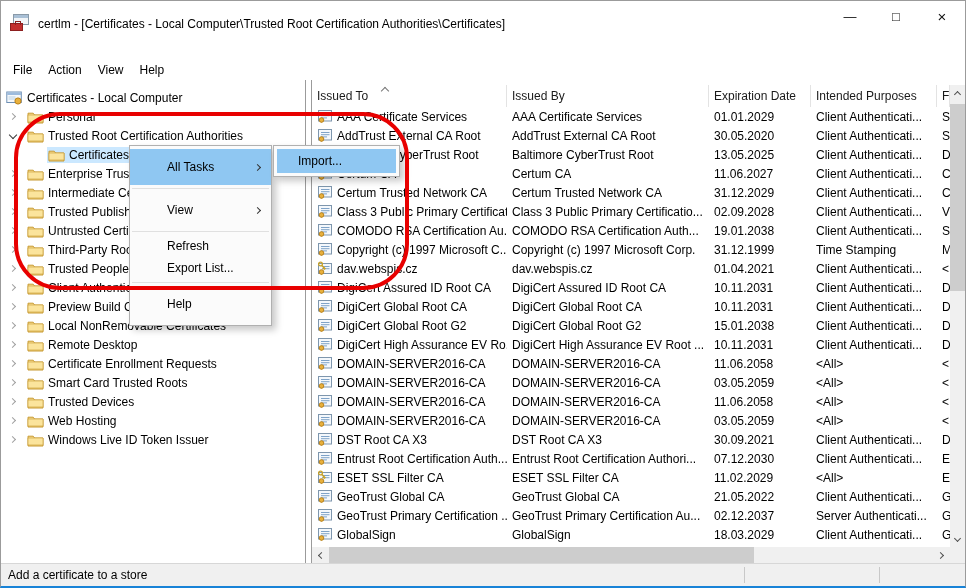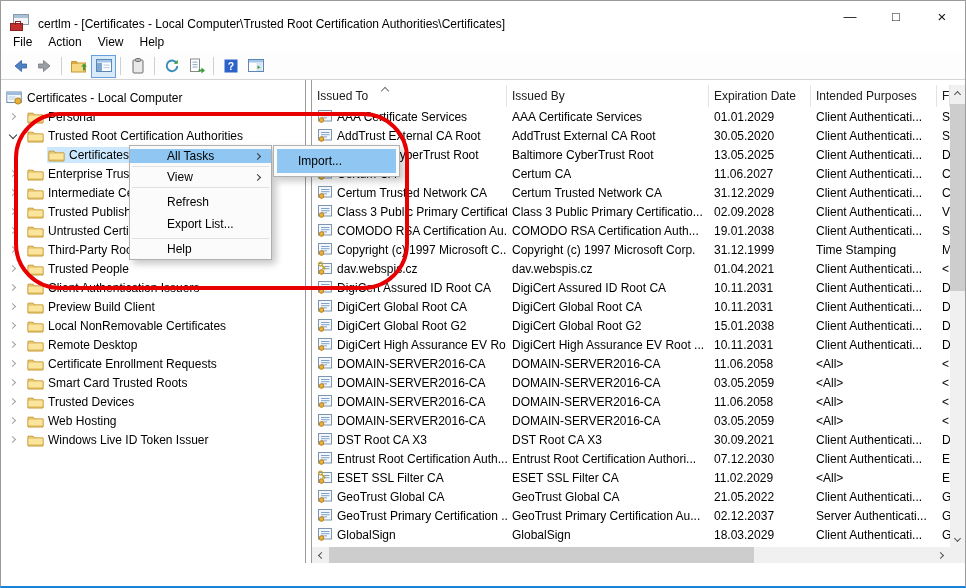--- a/index.html
+++ b/index.html
@@ -15,21 +15,21 @@
   .titlebar{height:30px;display:flex;align-items:flex-end;padding-left:9px;background:#fff;}
   .app-icon{width:20px;height:17px;position:relative;margin-right:8px;flex:0 0 auto;}
   .app-icon .win{position:absolute;left:3px;top:0;width:16px;height:11px;border:1px solid #8a9aa8;background:#f2f5f8;}
   .app-icon .win::before{content:"";position:absolute;left:0;top:0;right:0;height:3px;background:#a9c0d6;}
   .app-icon .box{position:absolute;left:0;bottom:0;width:13px;height:8px;background:#c32f2f;border:1px solid #8c1f1f;}
   .app-icon .box::before{content:"";position:absolute;left:4px;top:-3px;width:4px;height:3px;border:1px solid #8c1f1f;border-bottom:none;}
   .title{flex:1;white-space:nowrap;overflow:hidden;}
   .winbtns{display:flex;height:30px;}
   .winbtn{width:46px;height:30px;display:flex;align-items:center;justify-content:center;font-size:13px;color:#111;}
   
-  .menubar{height:22px;display:flex;align-items:center;padding-left:4px;background:#fff;}
+  .menubar{height:22px;display:flex;align-items:center;padding-left:4px;background:#fff;margin-top:28px;}
   .menu-item{padding:2px 8px;}
   
   .toolbar{height:27px;display:flex;align-items:center;padding-left:6px;background:#fdfdfd;border-bottom:1px solid #d4d4d4;}
   .tbtn{width:25px;height:23px;display:flex;align-items:center;justify-content:center;border:1px solid transparent;}
   .tbtn.active{background:#d9eaf9;border:1px solid #66a0dc;}
   .tsep{width:1px;height:18px;background:#d0d0d0;margin:0 4px;}
   .tbtn svg{display:block;}
   
   .content{position:absolute;top:79px;left:0;right:0;bottom:23px;background:#fff;}
   .tree-pane{position:absolute;left:0;top:0;bottom:0;width:305px;border-right:1px solid var(--paneborder);padding-top:8px;overflow:hidden;background:#fff;}
@@ -63,21 +63,21 @@
   .harrow{position:absolute;width:16px;height:16px;display:flex;align-items:center;justify-content:center;top:0;}
   .harrow .chev{border-color:#505050;}
   .lf{left:0;} .lf .chev{transform:rotate(135deg);margin-left:3px;}
   .rt{right:0;} .rt .chev{transform:rotate(-45deg);margin-right:3px;}
   .corner{position:absolute;right:0;bottom:0;width:15px;height:16px;background:var(--sb-bg);}
   
   .statusbar{position:absolute;left:0;right:0;bottom:0;height:23px;background:#f0f0f0;border-top:1px solid #d7d7d7;display:flex;align-items:center;padding-left:7px;}
   .sdiv{position:absolute;top:3px;bottom:3px;width:1px;background:#c8c8c8;}
   
   .cmenu{position:absolute;left:128px;top:144px;width:143px;background:#fbfbfb;border:1px solid #b0b0b0;box-shadow:4px 4px 7px rgba(0,0,0,.22);padding:3px 0;z-index:20;}
-  .mitem{height:14px;display:flex;align-items:center;padding-left:37px;position:relative;}
+  .mitem{height:36px;display:flex;align-items:center;padding-left:37px;position:relative;}
   .mitem.short{height:22px;}
   .mitem.hl{background:var(--mhl);}
   .mchev{position:absolute;right:11px;width:5px;height:5px;border-right:1.3px solid #333;border-bottom:1.3px solid #333;transform:rotate(-45deg);}
   .msep{height:1px;background:#e0e0e0;margin:3px 2px;}
   .submenu{position:absolute;left:272px;top:144px;width:127px;background:#fbfbfb;border:1px solid #b0b0b0;box-shadow:4px 4px 7px rgba(0,0,0,.22);padding:3px;z-index:21;}
   .submenu .mitem{height:24px;padding-left:21px;}
   
   .annotation{position:absolute;left:13px;top:111px;width:395px;height:178px;border:4px solid #e80000;border-radius:46px;z-index:50;pointer-events:none;}
 </style>
 </head>
@@ -898,15 +898,20 @@
       <div class="mitem">
         <span>Help</span>
       </div>
     </div>
   <div class="submenu">
       <div class="mitem hl">
         <span>Import...</span>
       </div>
     </div>
 
+  <div class="statusbar">
+    <span>Add a certificate to a store</span>
+    <div class="sdiv" style="left:743px;"></div>
+    <div class="sdiv" style="left:878px;"></div>
+  </div>
 
   <div class="annotation" style="border-color: rgb(232, 0, 0);"></div>
 </div>
 
 </body></html>

